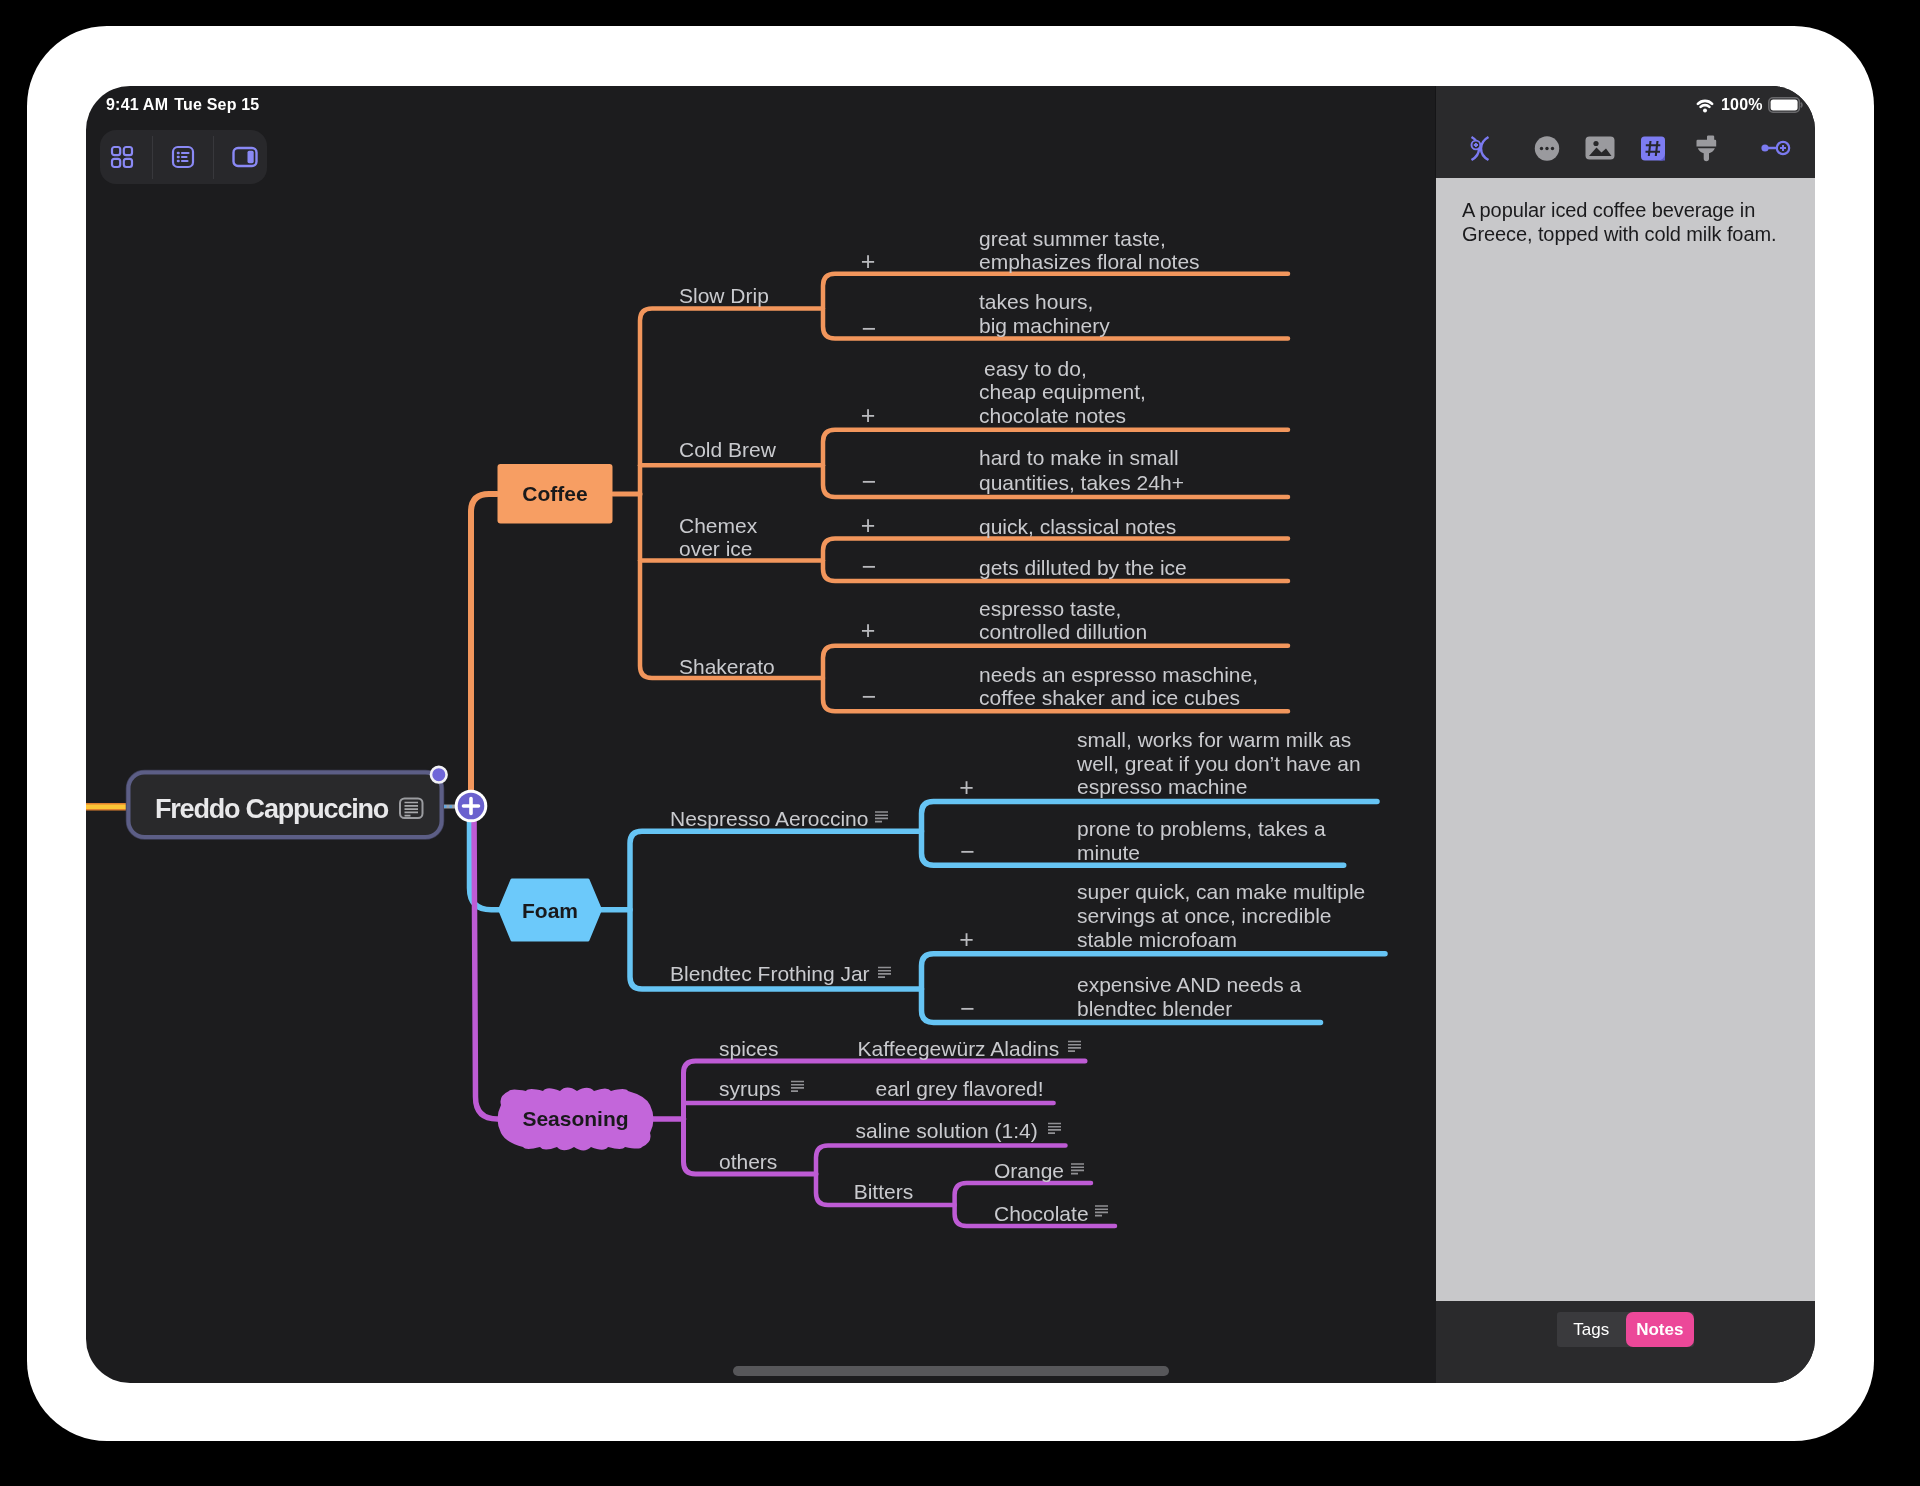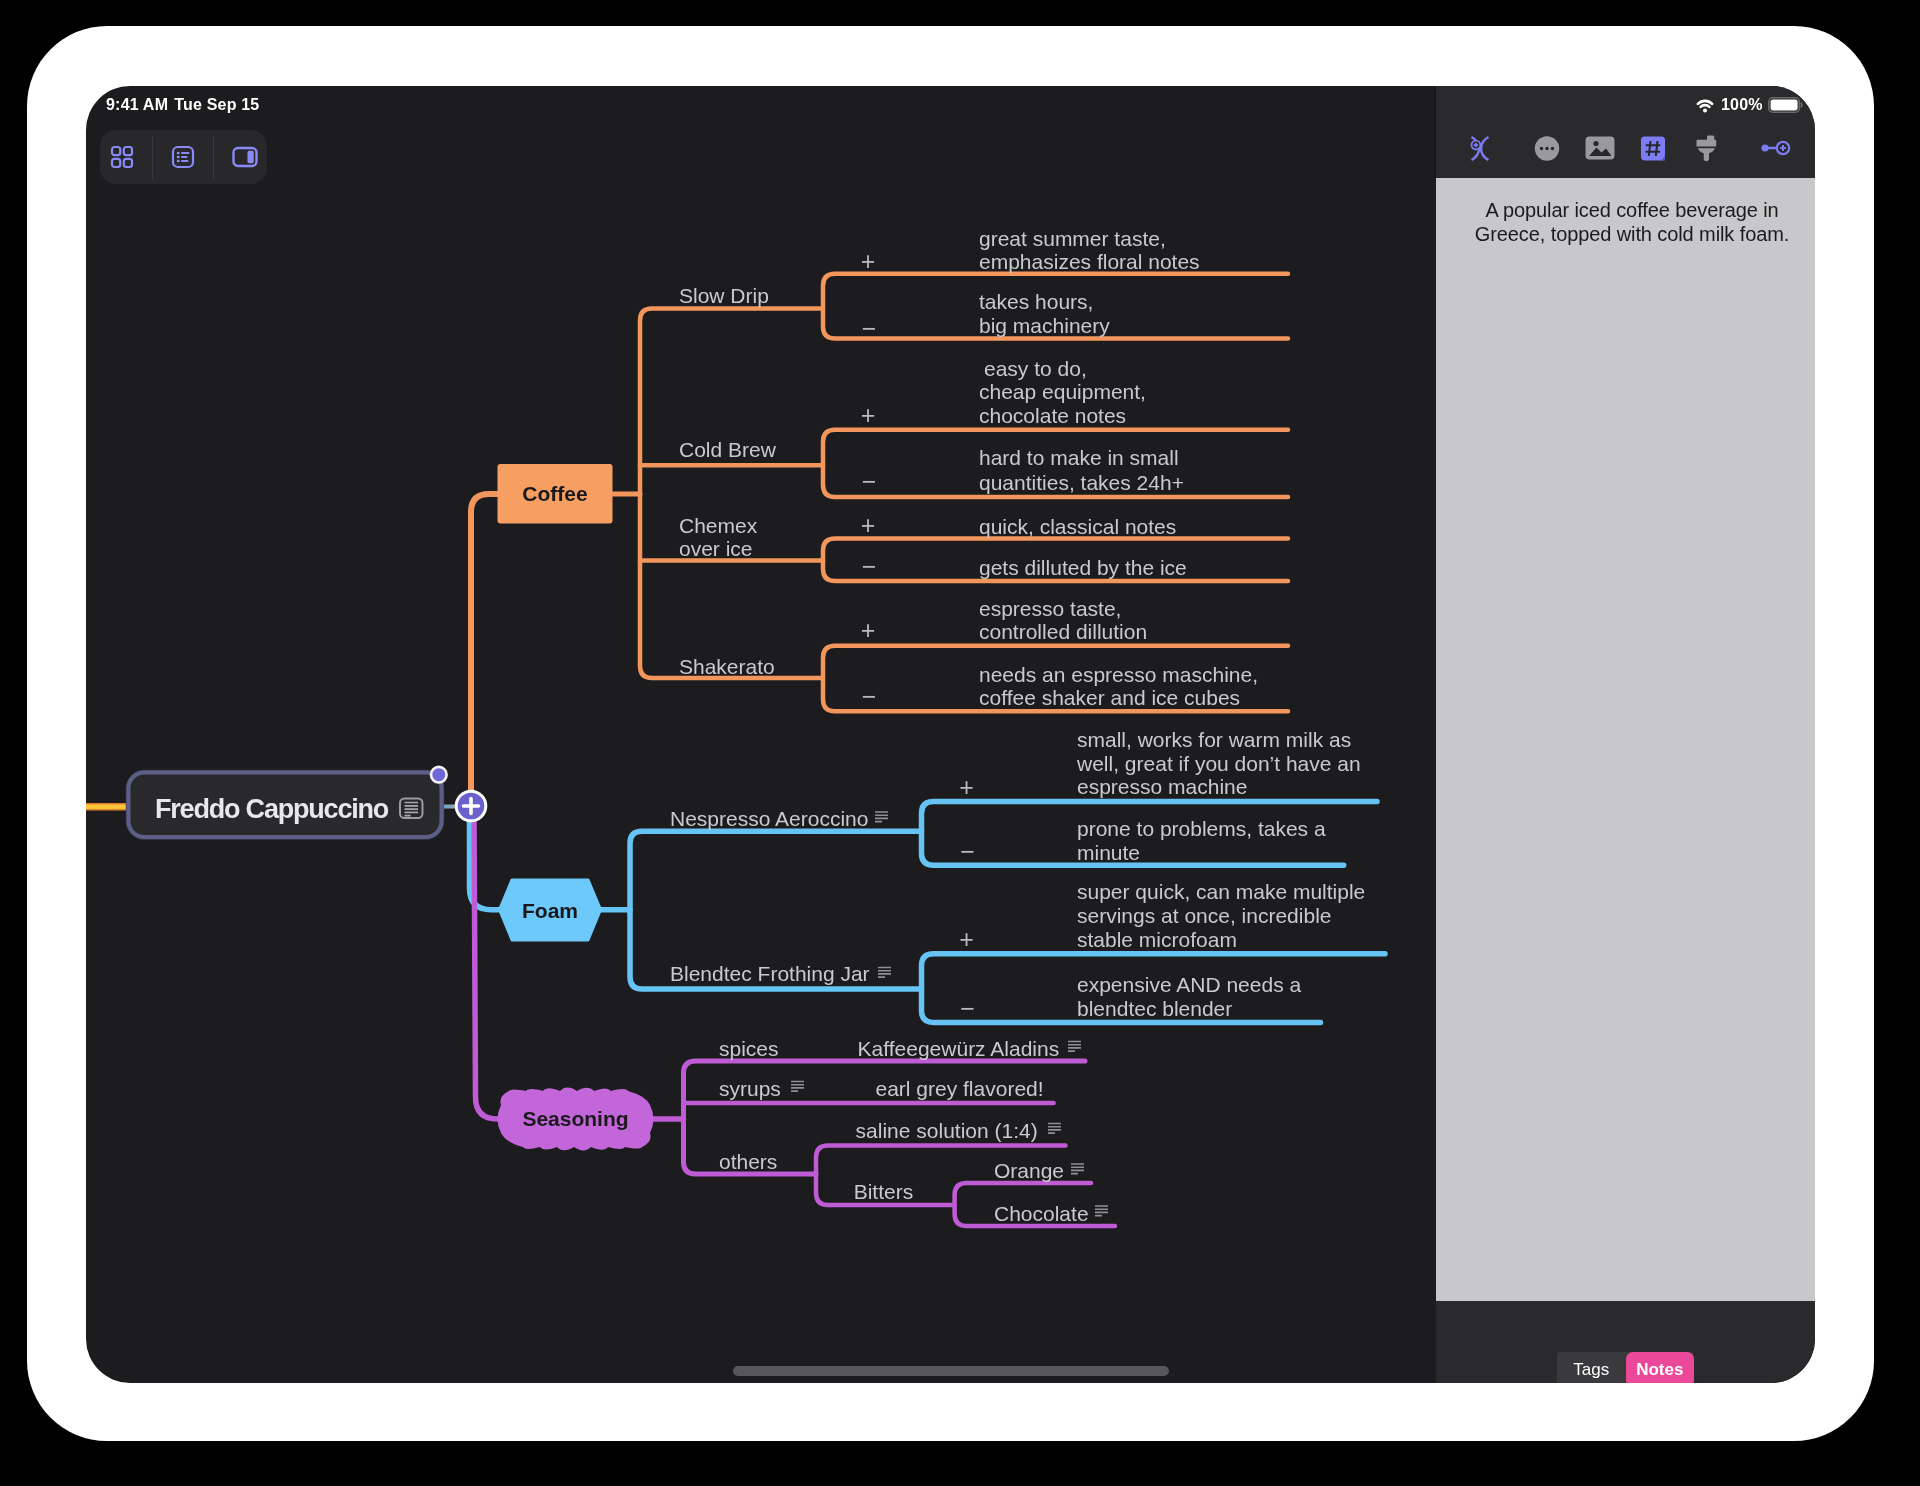--- a/index.html
+++ b/index.html
@@ -8,35 +8,35 @@
   .screen{position:absolute;left:86px;top:86px;width:1729px;height:1297px;background:#1c1c1e;border-radius:44px;overflow:hidden;}
   .map{position:absolute;left:0;top:0;}
   .statusL{position:absolute;left:20px;top:10px;z-index:9;color:#fff;font-size:16px;font-weight:700;letter-spacing:.2px;}
   .statusL span{margin-left:6px;}
   
   .statusR{position:absolute;left:1609px;top:8px;height:22px;display:flex;align-items:center;color:#fff;z-index:9;}
   .statusR .pct{}
   .statusR .pct{font-size:16px;font-weight:700;margin:0 5px 0 6px;letter-spacing:.2px;}
   .toolbar{position:absolute;left:14px;top:44px;width:167px;height:54px;background:#28282b;border-radius:16px;display:flex;align-items:center;justify-content:space-around;}
   .tsep{width:1px;height:43px;background:#38383c;}
-  .sidebar{position:absolute;left:1350px;top:0;width:379px;height:1239px;text-align:center;}
+  .sidebar{position:absolute;left:1350px;top:0;width:379px;height:1239px;}
   .sb-top{position:absolute;left:0;top:0;width:100%;height:92px;background:#2a2a2c;box-shadow:-1px 0 0 #151517;}
   .sb-icons{position:absolute;left:0;top:0;width:100%;height:92px;}
   .sb-icons svg{position:absolute;top:62px;}
   .si1{left:43.6px;margin-top:-13.5px;transform:translateX(-50%);}
   .si2{left:111px;margin-top:-13.5px;transform:translateX(-50%);}
   .si3{left:164px;margin-top:-12px;transform:translateX(-50%);}
   .si4{left:217px;margin-top:-12.5px;transform:translateX(-50%);}
   .si5{left:270px;margin-top:-13.5px;transform:translateX(-50%);}
   .si6{left:339.5px;margin-top:-9px;transform:translateX(-50%);}
   .sb-panel{position:absolute;left:0;top:92px;width:100%;height:1123px;background:#c8c8ca;}
   .note-text{position:absolute;left:26px;top:21px;width:340px;color:#1b1b1d;font-size:20px;line-height:23.5px;letter-spacing:-0.1px;}
   .note-link{position:absolute;left:26px;top:83px;width:340px;color:#7374e8;font-size:20px;line-height:23.5px;letter-spacing:-0.1px;}
   .sb-bottom{position:absolute;left:0;top:1215px;width:100%;height:82px;background:#2a2a2c;}
-  .seg{position:absolute;left:121px;top:11px;width:137px;height:35px;background:#3a3a3d;border-radius:3px;display:flex;padding:0;box-sizing:border-box;margin-top:40px;}
+  .seg{position:absolute;left:121px;top:11px;width:137px;height:35px;background:#3a3a3d;border-radius:3px;display:flex;padding:0;box-sizing:border-box;}
   .seg .s{flex:1;display:flex;align-items:center;justify-content:center;color:#fff;font-size:17px;border-radius:7px;}
   .seg .sel{background:#ec4899;font-weight:700;}
   .homebar{position:absolute;left:647px;top:1280px;width:436px;height:10px;border-radius:5px;background:#57575a;}
 </style>
 </head>
 <body>
 <div class="card"></div>
 <div class="screen">
   <svg class="map" width="1729" height="1297" viewBox="86 86 1729 1297" fill="none">
 

